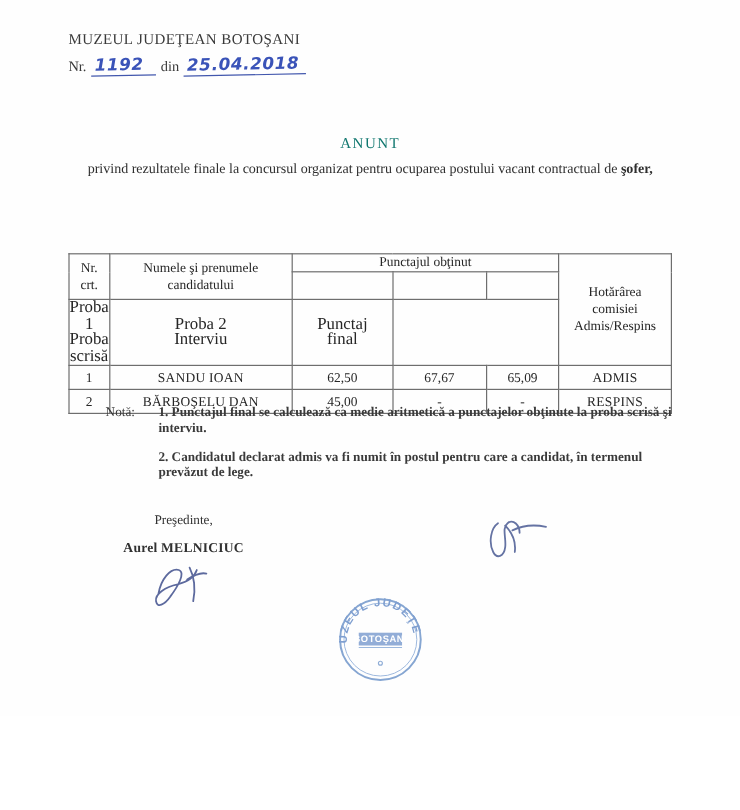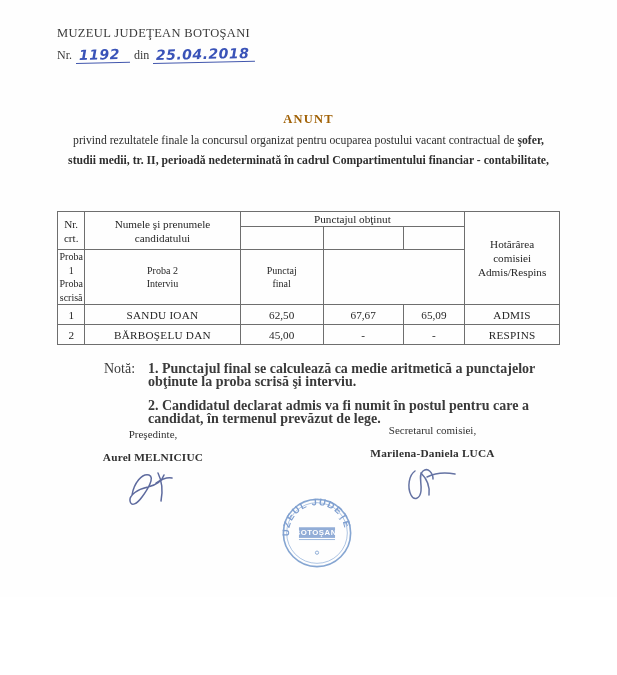--- a/index.html
+++ b/index.html
@@ -55,23 +55,23 @@
   .hand.num { min-width: 46px; }
   .hand.date { min-width: 92px; }
 
   
   .title {
     position: absolute;
     left: 0; right: 0;
     top: 112px;
     text-align: center;
     font-size: 12.5px;
-    font-weight: bold;
+    font-weight: normal;
     letter-spacing: 1.2px;
-    color: #a16207;
+    color: #0f766e;
   }
   .subtitle {
     position: absolute;
     left: 48px;
     right: 48px;
     top: 131px;
     text-align: center;
     font-size: 11.7px;
     line-height: 19.5px;
     color: #2e2e2e;
@@ -100,21 +100,21 @@
     font-weight: normal;
   }
   th.h-main {
     font-weight: bold;
     font-size: 11.2px;
     line-height: 14px;
     padding: 5px 2px;
   }
   th.h-sub {
     font-weight: bold;
-    font-size: 10px;
+    font-size: 14px;
     line-height: 13.5px;
     padding: 4px 2px;
   }
   .c-nr   { width: 27px; }
   .c-name { width: 172px; }
   .c-p1   { width: 93px; }
   .c-p2   { width: 90px; }
   .c-pf   { width: 68px; }
   .c-dec  { width: 99px; }
 
@@ -128,27 +128,26 @@
     padding-left: 10px;
     font-weight: bold;
     letter-spacing: 0.25px;
   }
   td.score { font-weight: bold; }
   td.decision { font-weight: bold; letter-spacing: 0.3px; }
 
   
   .notes {
     position: absolute;
-    left: 104px;
+    left: 88px;
     top: 338px;
     width: 480px;
-    font-size: 14px;
+    font-size: 11px;
     color: #3a3a3a;
     line-height: 13px;
-    margin-top: 24px;
   }
   .note-row { display: flex; gap: 12px; }
   .note-lbl { width: 32px; flex: none; }
   .note-txt { flex: 1; font-weight: bold; }
   .note-row.second { margin-top: 11px; padding-left: 44px; }
 
   
   .sig {
     position: absolute;
     font-size: 11px;
@@ -200,21 +199,20 @@
       <span class="hand num">1192</span>
       <span class="reg-lbl">din</span>
       <span class="hand date">25.04.2018</span>
     </div>
   </div>
 
   <div class="title">ANUNT</div>
 
   <div class="subtitle">
     <span class="ln"><span>privind rezultatele finale la  concursul organizat pentru ocuparea postului vacant contractual de </span><span class="b">şofer,</span></span>
-    <span class="ln b">studii medii, tr. II, perioadă nedeterminată în cadrul Compartimentului financiar - contabilitate,</span>
   </div>
 
   <div class="tbl-wrap">
     <table class="results">
       <tbody>
           <tr>
         <th class="h-main c-nr" rowspan="2">
           <span>Nr.</span><br>
           <span>crt.</span>
         </th>
@@ -286,22 +284,20 @@
         <g fill="none" stroke="#5d6a9e" stroke-width="1.5" stroke-linecap="round">
           <path d="M14 30 C16 18, 24 8, 31 10 C37 12, 30 24, 24 32 C19 39, 13 42, 12 36 C11 30, 20 24, 30 22 C38 20, 44 16, 46 10"></path>
           <path d="M40 8 C44 16, 45 26, 43 36"></path>
           <path d="M38 18 C44 14, 50 12, 54 13"></path>
         </g>
       </svg>
     </div>
   </div>
 
   <div class="sig right">
-    <div class="role">Secretarul comisiei,</div>
-    <div class="person">Marilena-Daniela LUCA</div>
     <div class="sig-mark">
       <svg width="72" height="46" viewBox="0 0 72 46" aria-hidden="true">
         <g fill="none" stroke="#6573a3" stroke-width="1.5" stroke-linecap="round">
           <path d="M18 10 C12 14, 10 26, 14 34 C17 40, 23 38, 24 30 C25 22, 21 14, 26 10 C31 6, 36 12, 36 18"></path>
           <path d="M30 16 C38 12, 48 11, 58 13"></path>
           <path d="M24 12 C30 18, 33 26, 32 34"></path>
         </g>
       </svg>
     </div>
   </div>

